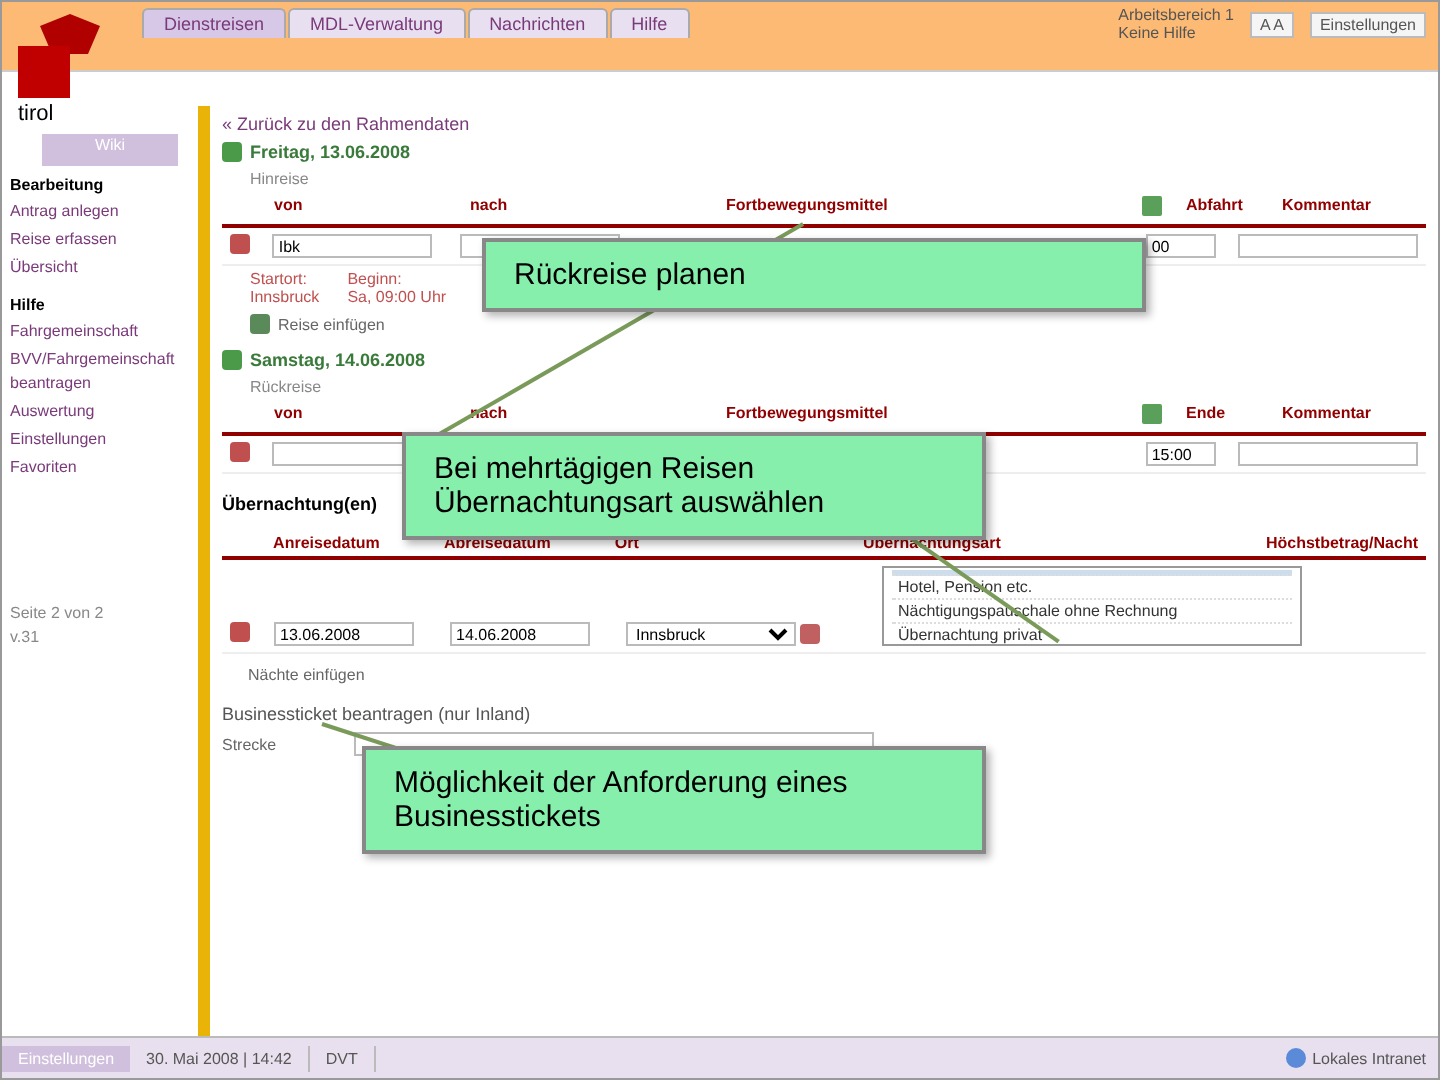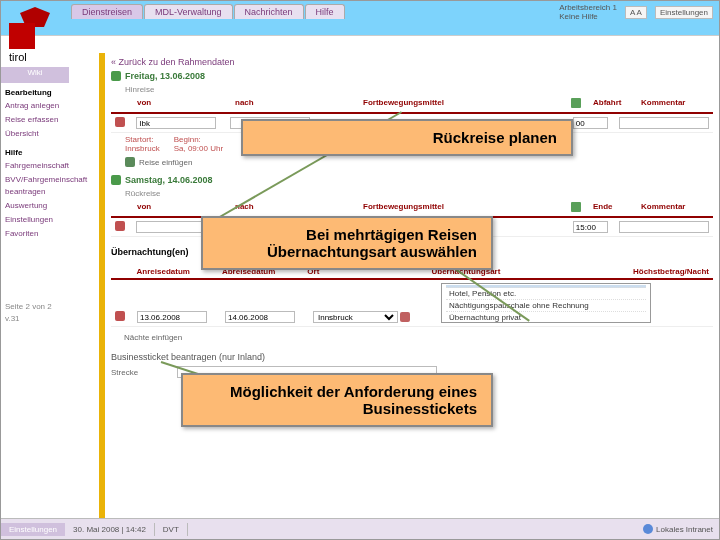--- a/index.html
+++ b/index.html
@@ -1,28 +1,28 @@
 <!DOCTYPE html>
 <html><head>
 <meta charset="utf-8">
 <style>
   html,body{margin:0;padding:0;font-family:Arial,Helvetica,sans-serif;font-size:9px;color:#333;background:#eee;}
   .screen{width:720px;height:540px;background:#fff;position:relative;border:1px solid #999;box-sizing:border-box;overflow:hidden;}
-  .topbar{height:34px;background:#7dd3fc;display:flex;align-items:stretch;border-bottom:1px solid #ccc;}
+  .topbar{height:34px;background:#fdba74;display:flex;align-items:stretch;border-bottom:1px solid #ccc;}
   .logo{width:60px;height:60px;position:absolute;left:4px;top:4px;z-index:5;}
   .logo .eagle{width:30px;height:20px;background:#b00000;position:absolute;left:15px;top:2px;clip-path:polygon(50% 0,100% 30%,80% 100%,20% 100%,0 30%);}
   .logo .sq{width:26px;height:26px;background:#c00000;position:absolute;left:4px;top:18px;}
   .logo .tx{position:absolute;left:4px;top:46px;font-size:11px;color:#000;}
   .tabs{margin-left:70px;display:flex;align-items:flex-end;height:18px;}
   .tab{padding:2px 10px;background:#e8e0f0;border:1px solid #aaa;border-bottom:none;margin-right:1px;color:#7a3a7a;font-size:9px;border-radius:3px 3px 0 0;}
   .tab.active{background:#d8c8e8;}
   .topright{position:absolute;right:6px;top:2px;font-size:8px;color:#555;display:flex;gap:8px;align-items:center;}
   .topright .box{border:1px solid #bbb;padding:1px 4px;background:#f5f5f5;}
   .subbar{height:16px;background:#f4f0f8;border-bottom:1px solid #ccc;margin-left:70px;padding:2px 6px;color:#666;display:flex;align-items:center;}
-  .navstrip{height:14px;background:#d0c0dd;color:#fff;font-size:8px;padding:1px 6px;position:absolute;left:0;top:66px;width:56px;text-align:center;}
+  .navstrip{height:14px;background:#d0c0dd;color:#fff;font-size:8px;padding:1px 6px;position:absolute;left:20px;top:66px;width:56px;text-align:center;}
   .body{display:flex;position:absolute;top:52px;left:0;right:0;bottom:20px;}
   .sidebar{width:90px;padding:28px 4px 20px 4px;border-right:6px solid #eab308;font-size:8px;line-height:1.5;color:#7a3a7a;}
   .sidebar .hdr{color:#000;font-weight:bold;margin-top:6px;}
   .sidebar .item{color:#7a3a7a;padding:1px 0;cursor:pointer;}
   .main{flex:1;padding:4px 6px;overflow:hidden;position:relative;}
   .backlink{color:#7a3a7a;font-size:9px;margin-bottom:4px;}
   .dayrow{display:flex;align-items:flex-start;gap:4px;margin:4px 0;}
   .cal-ic{width:10px;height:10px;background:#4a9a4a;border-radius:2px;display:inline-block;}
   .daytxt{color:#3a7a3a;font-weight:bold;}
   .sect{color:#888;font-size:8px;margin:2px 0 2px 14px;}
@@ -51,21 +51,21 @@
   .c-abr{width:80px;}
   .c-ort{width:120px;}
   .c-uart{width:200px;}
   .c-hb{flex:1;text-align:right;padding-right:20px;}
   .listbox{border:1px solid #999;background:#fff;width:200px;height:36px;font-size:8px;overflow:hidden;}
   .listbox div{padding:1px 3px;border-bottom:1px dotted #ddd;}
   .listbox .selrow{background:#cde;}
   .secthdr{font-size:9px;color:#555;margin:10px 0 4px 0;}
   .formrow{display:flex;align-items:center;gap:6px;font-size:8px;margin:2px 0;}
   .formrow label{width:60px;color:#666;}
-  .callout{position:absolute;background:#fdba74;border:2px solid #888;padding:8px 14px;font-size:15px;color:#000;text-align:right;z-index:20;box-shadow:2px 2px 4px rgba(0,0,0,0.3);font-weight:bold;}
+  .callout{position:absolute;background:#86efac;border:2px solid #888;padding:8px 14px;font-size:15px;color:#000;text-align:left;z-index:20;box-shadow:2px 2px 4px rgba(0,0,0,0.3);}
   .line{position:absolute;background:#7a9a5a;height:2px;transform-origin:left center;z-index:19;}
   .footer{position:absolute;bottom:0;left:0;right:0;height:20px;background:#e8e0ee;border-top:1px solid #bbb;display:flex;align-items:center;font-size:8px;color:#555;}
   .footer .vp{background:#d0c0dd;color:#fff;padding:2px 8px;}
   .footer .dt{padding:2px 8px;border-right:1px solid #bbb;}
   .footer .sp{flex:1;}
   .footer .intra{padding:2px 6px;display:flex;align-items:center;gap:3px;}
   .globe{width:10px;height:10px;border-radius:50%;background:#5a8ad8;display:inline-block;}
   .nact{color:#666;font-size:8px;margin:6px 60px 0 0;padding-left:13px;}
 </style>
 </head>

